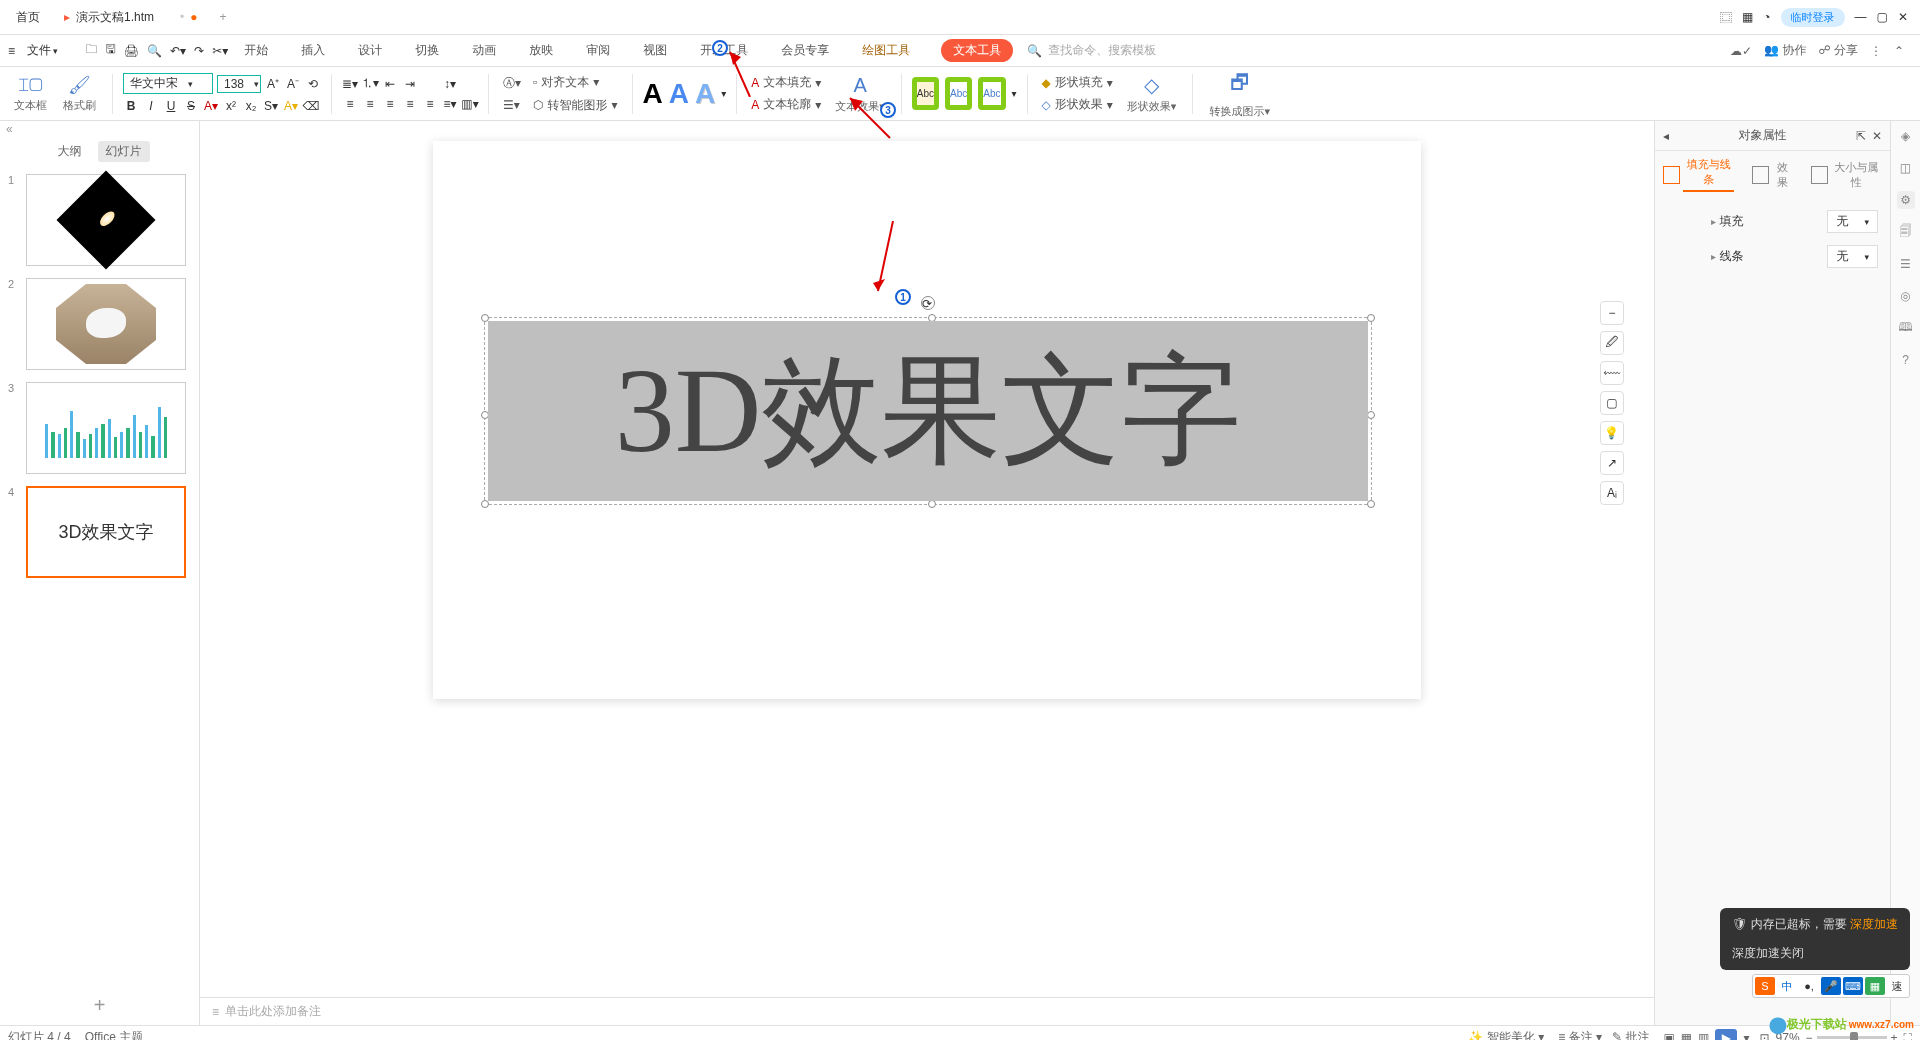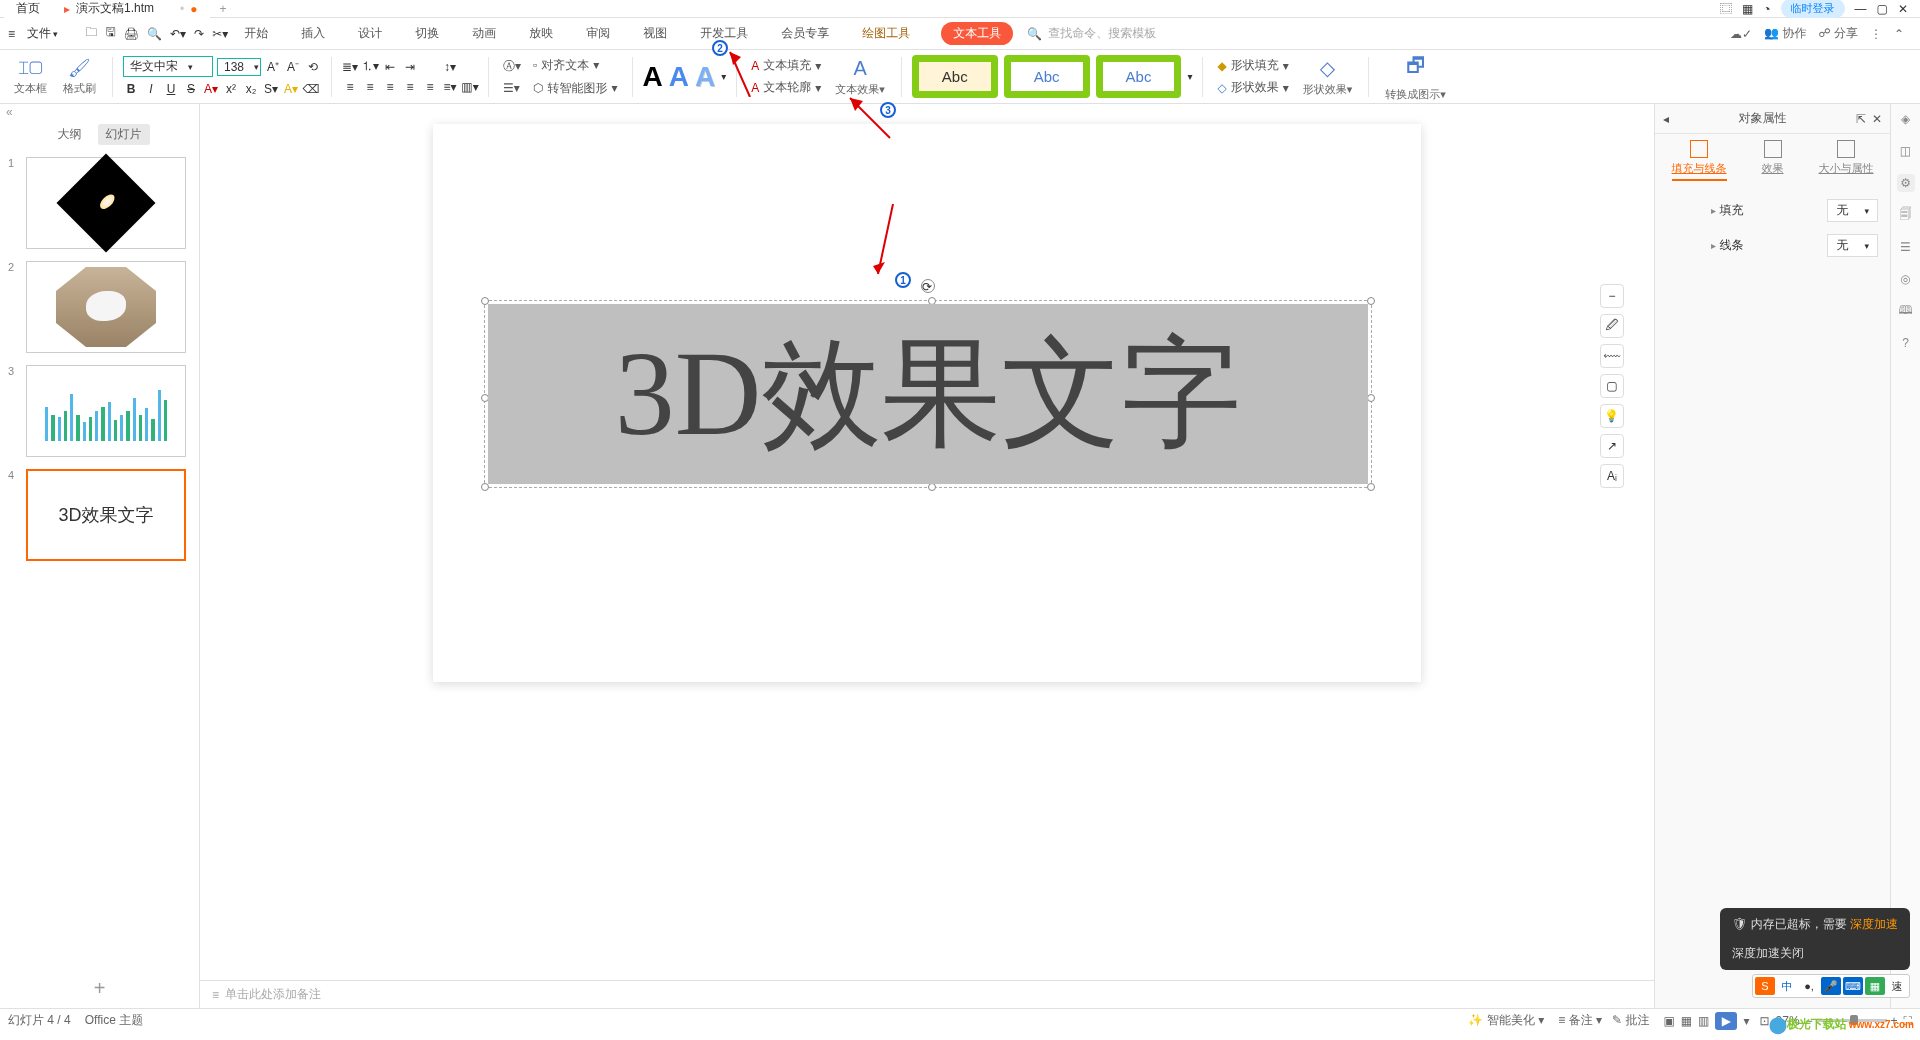--- a/index.html
+++ b/index.html
@@ -1,17 +1,17 @@
 <!DOCTYPE html>
 <html><head>
 <meta charset="utf-8">
 <style>
 * { box-sizing: border-box; margin: 0; padding: 0; }
 body { font-family: "Microsoft YaHei", sans-serif; font-size: 12px; color: #333; background: #fff; overflow: hidden; }
-.titlebar { height: 18px; display: flex; align-items: center; border-bottom: 1px solid #e0e0e0; padding: 0 4px; }
+.titlebar { height: 35px; display: flex; align-items: center; border-bottom: 1px solid #e0e0e0; padding: 0 4px; }
 .tab { display: flex; align-items: center; padding: 0 12px; height: 26px; gap: 6px; }
 .tab.home { background: #fff; }
 .tab.active { background: #fff; position: relative; }
 .tab-name { font-size: 12px; }
 .orange { color: #f60; }
 .tab-new { padding: 0 10px; color: #999; }
 .spacer { flex: 1; }
 .winbtns { display: flex; gap: 10px; align-items: center; padding: 0 8px; }
 .login-pill { background: #d6ecff; border-radius: 10px; padding: 2px 10px; color: #0a84ff; font-size: 11px; }
 .menubar { height: 32px; display: flex; align-items: center; border-bottom: 1px solid #e0e0e0; padding: 0 8px; gap: 2px; }
@@ -23,21 +23,21 @@
 .menu-pill { background: #f9593a; color: #fff; border-radius: 12px; padding: 3px 12px; font-size: 12px; }
 .search { margin-left: 12px; color: #aaa; display: flex; gap: 6px; align-items: center; }
 .right-cluster { display: flex; gap: 12px; align-items: center; color: #666; margin-right: 8px; }
 .ribbon { height: 54px; display: flex; align-items: center; border-bottom: 1px solid #e0e0e0; padding: 0 8px; gap: 4px; }
 .rib-group { display: flex; flex-direction: column; align-items: center; padding: 0 6px; gap: 2px; }
 .rib-label { font-size: 11px; color: #666; }
 .font-sel { display: flex; gap: 4px; align-items: center; }
 .sel { border: 1px solid #14b8a6; padding: 1px 6px; font-size: 12px; display: flex; align-items: center; gap: 10px; }
 .iconrow { display: flex; gap: 4px; align-items: center; }
 .small-btn { width: 16px; height: 16px; display: inline-flex; align-items: center; justify-content: center; font-size: 12px; border: none; background: none; }
-.abc-box { border: 7px solid #84cc16; border-radius: 4px; padding: 6px 23px; font-size: 15px; }
+.abc-box { border: 5px solid #84cc16; border-radius: 4px; padding: 6px 0; font-size: 10px; }
 .abc-box.active { background: #fff4d6; }
 .big-a { font-size: 28px; font-weight: bold; }
 .divider-v { width: 1px; height: 40px; background: #e5e5e5; margin: 0 6px; }
 .rib-drop { display: flex; align-items: center; gap: 4px; padding: 1px 4px; color: #555; }
 .rib-vert { display: flex; flex-direction: column; gap: 3px; }
 
 .main { display: flex; height: calc(100vh - 26px - 32px - 54px - 24px); }
 .sidebar { width: 200px; border-right: 1px solid #e0e0e0; display: flex; flex-direction: column; }
 .side-tabs { display: flex; gap: 8px; padding: 4px 8px; align-items: center; justify-content: center; }
 .side-tab { padding: 2px 8px; color: #666; }
@@ -71,21 +71,21 @@
 .circle-num { width: 16px; height: 16px; border: 2px solid #1560d4; border-radius: 50%; background: #fff; color: #1560d4; font-size: 10px; font-weight: bold; display: inline-flex; align-items: center; justify-content: center; position: absolute; }
 
 .notes { height: 28px; border-top: 1px solid #e0e0e0; display: flex; align-items: center; padding: 0 12px; color: #aaa; gap: 6px; }
 
 .prop-panel { width: 236px; border-left: 1px solid #e0e0e0; background: #f9f9f9; display: flex; flex-direction: column; }
 .prop-head { height: 30px; display: flex; align-items: center; justify-content: space-between; padding: 0 8px; border-bottom: 1px solid #e5e5e5; font-size: 12px; color: #555; }
 .prop-tabs { display: flex; padding: 4px 8px; border-bottom: 1px solid #eee; }
 .prop-tab { flex: 1; text-align: center; padding: 6px; color: #666; }
 .prop-tab.active { color: #333; border-bottom: 2px solid #4a8; font-weight: 500; }
 .prop-subtabs { display: flex; padding: 6px 8px; gap: 18px; justify-content: space-around;}
-.prop-subtab { text-align: center; font-size: 11px; color: #888; display: flex; flex-direction: column; align-items: center; gap: 3px; text-decoration: underline; }
+.prop-subtab { text-align: center; font-size: 11px; color: #888; display: flex; flex-direction: row; align-items: center; gap: 3px; }
 .prop-subtab.active { color: #f60; }
 .prop-subtab.active .sub-label { border-bottom: 2px solid #f60; padding-bottom: 3px; }
 .sub-icon { width: 18px; height: 18px; border: 1px solid currentColor; }
 .prop-section { padding: 6px 10px; }
 .prop-row { display: flex; align-items: center; justify-content: space-between; padding: 6px 2px; margin-left: 44px; }
 .prop-row .arrow-s { color: #888; font-size: 10px; }
 .prop-drop { border: 1px solid #ddd; padding: 2px 8px; background: #fff; display: flex; gap: 16px; align-items: center; font-size: 12px; }
 
 .far-right { width: 30px; border-left: 1px solid #e0e0e0; background: #fafafa; display: flex; flex-direction: column; align-items: center; padding: 6px 0; gap: 14px; }
 .far-icon { width: 18px; height: 18px; color: #888; display: flex; align-items: center; justify-content: center; }

